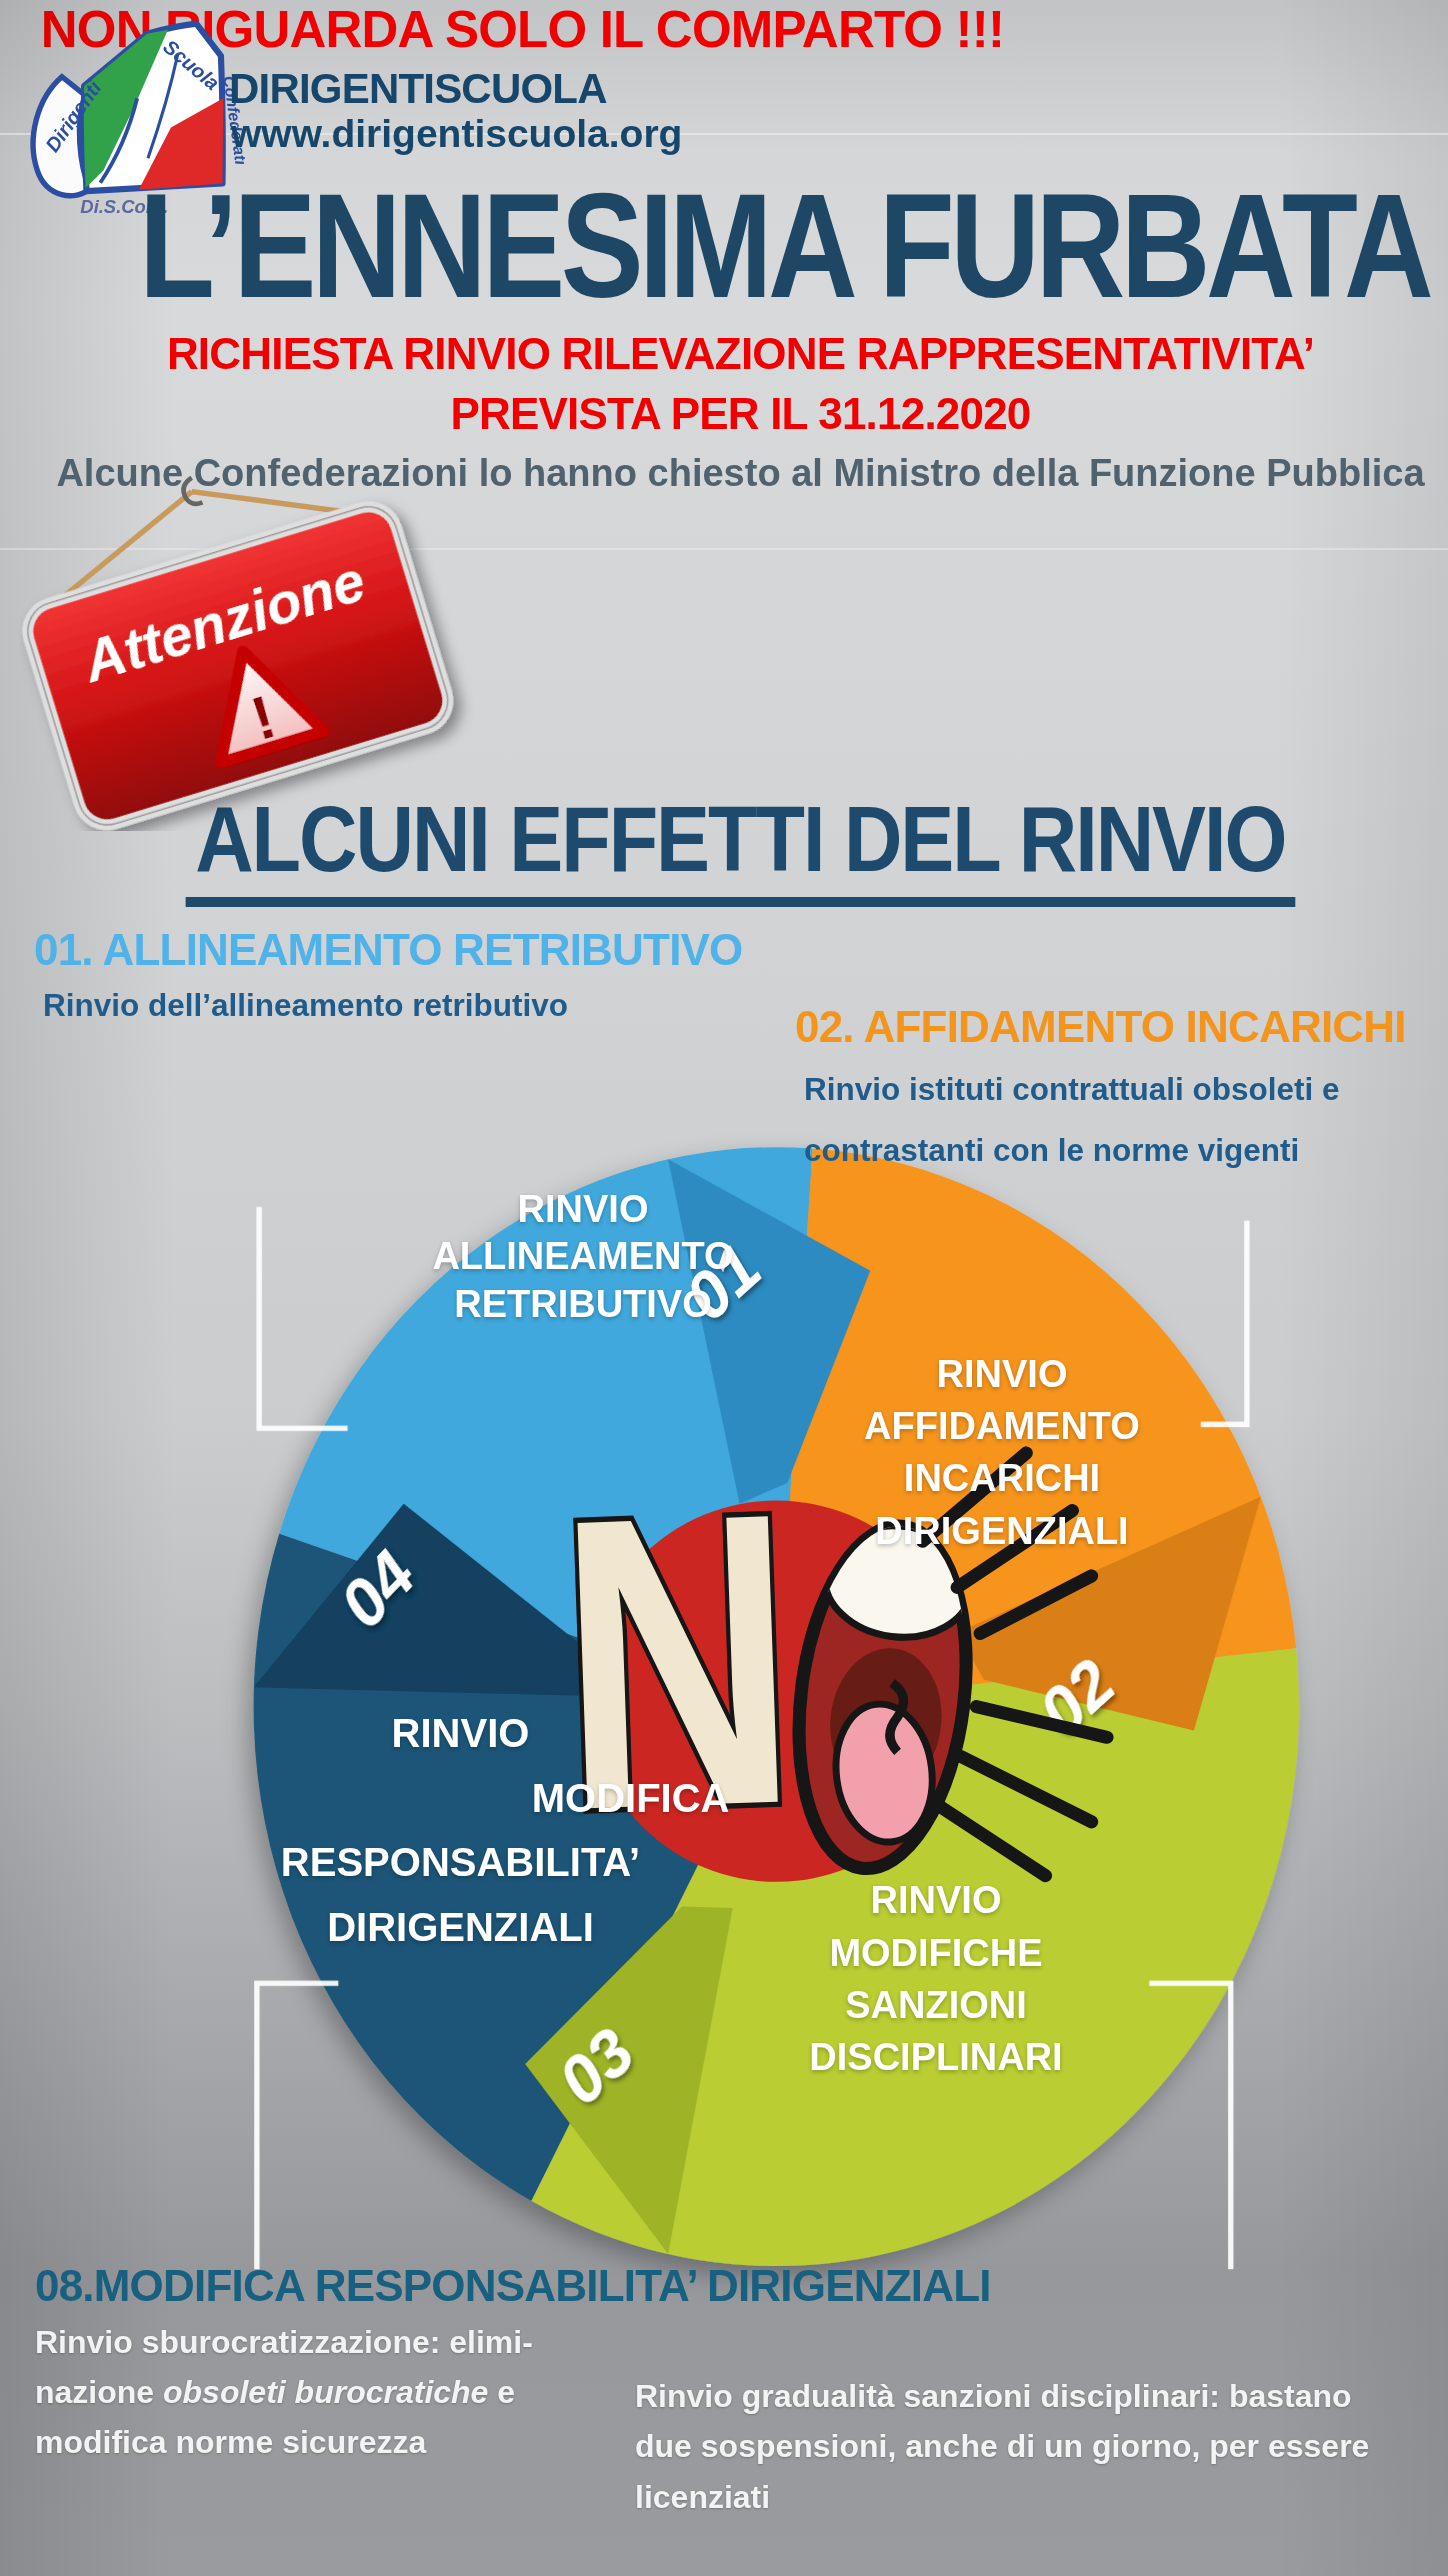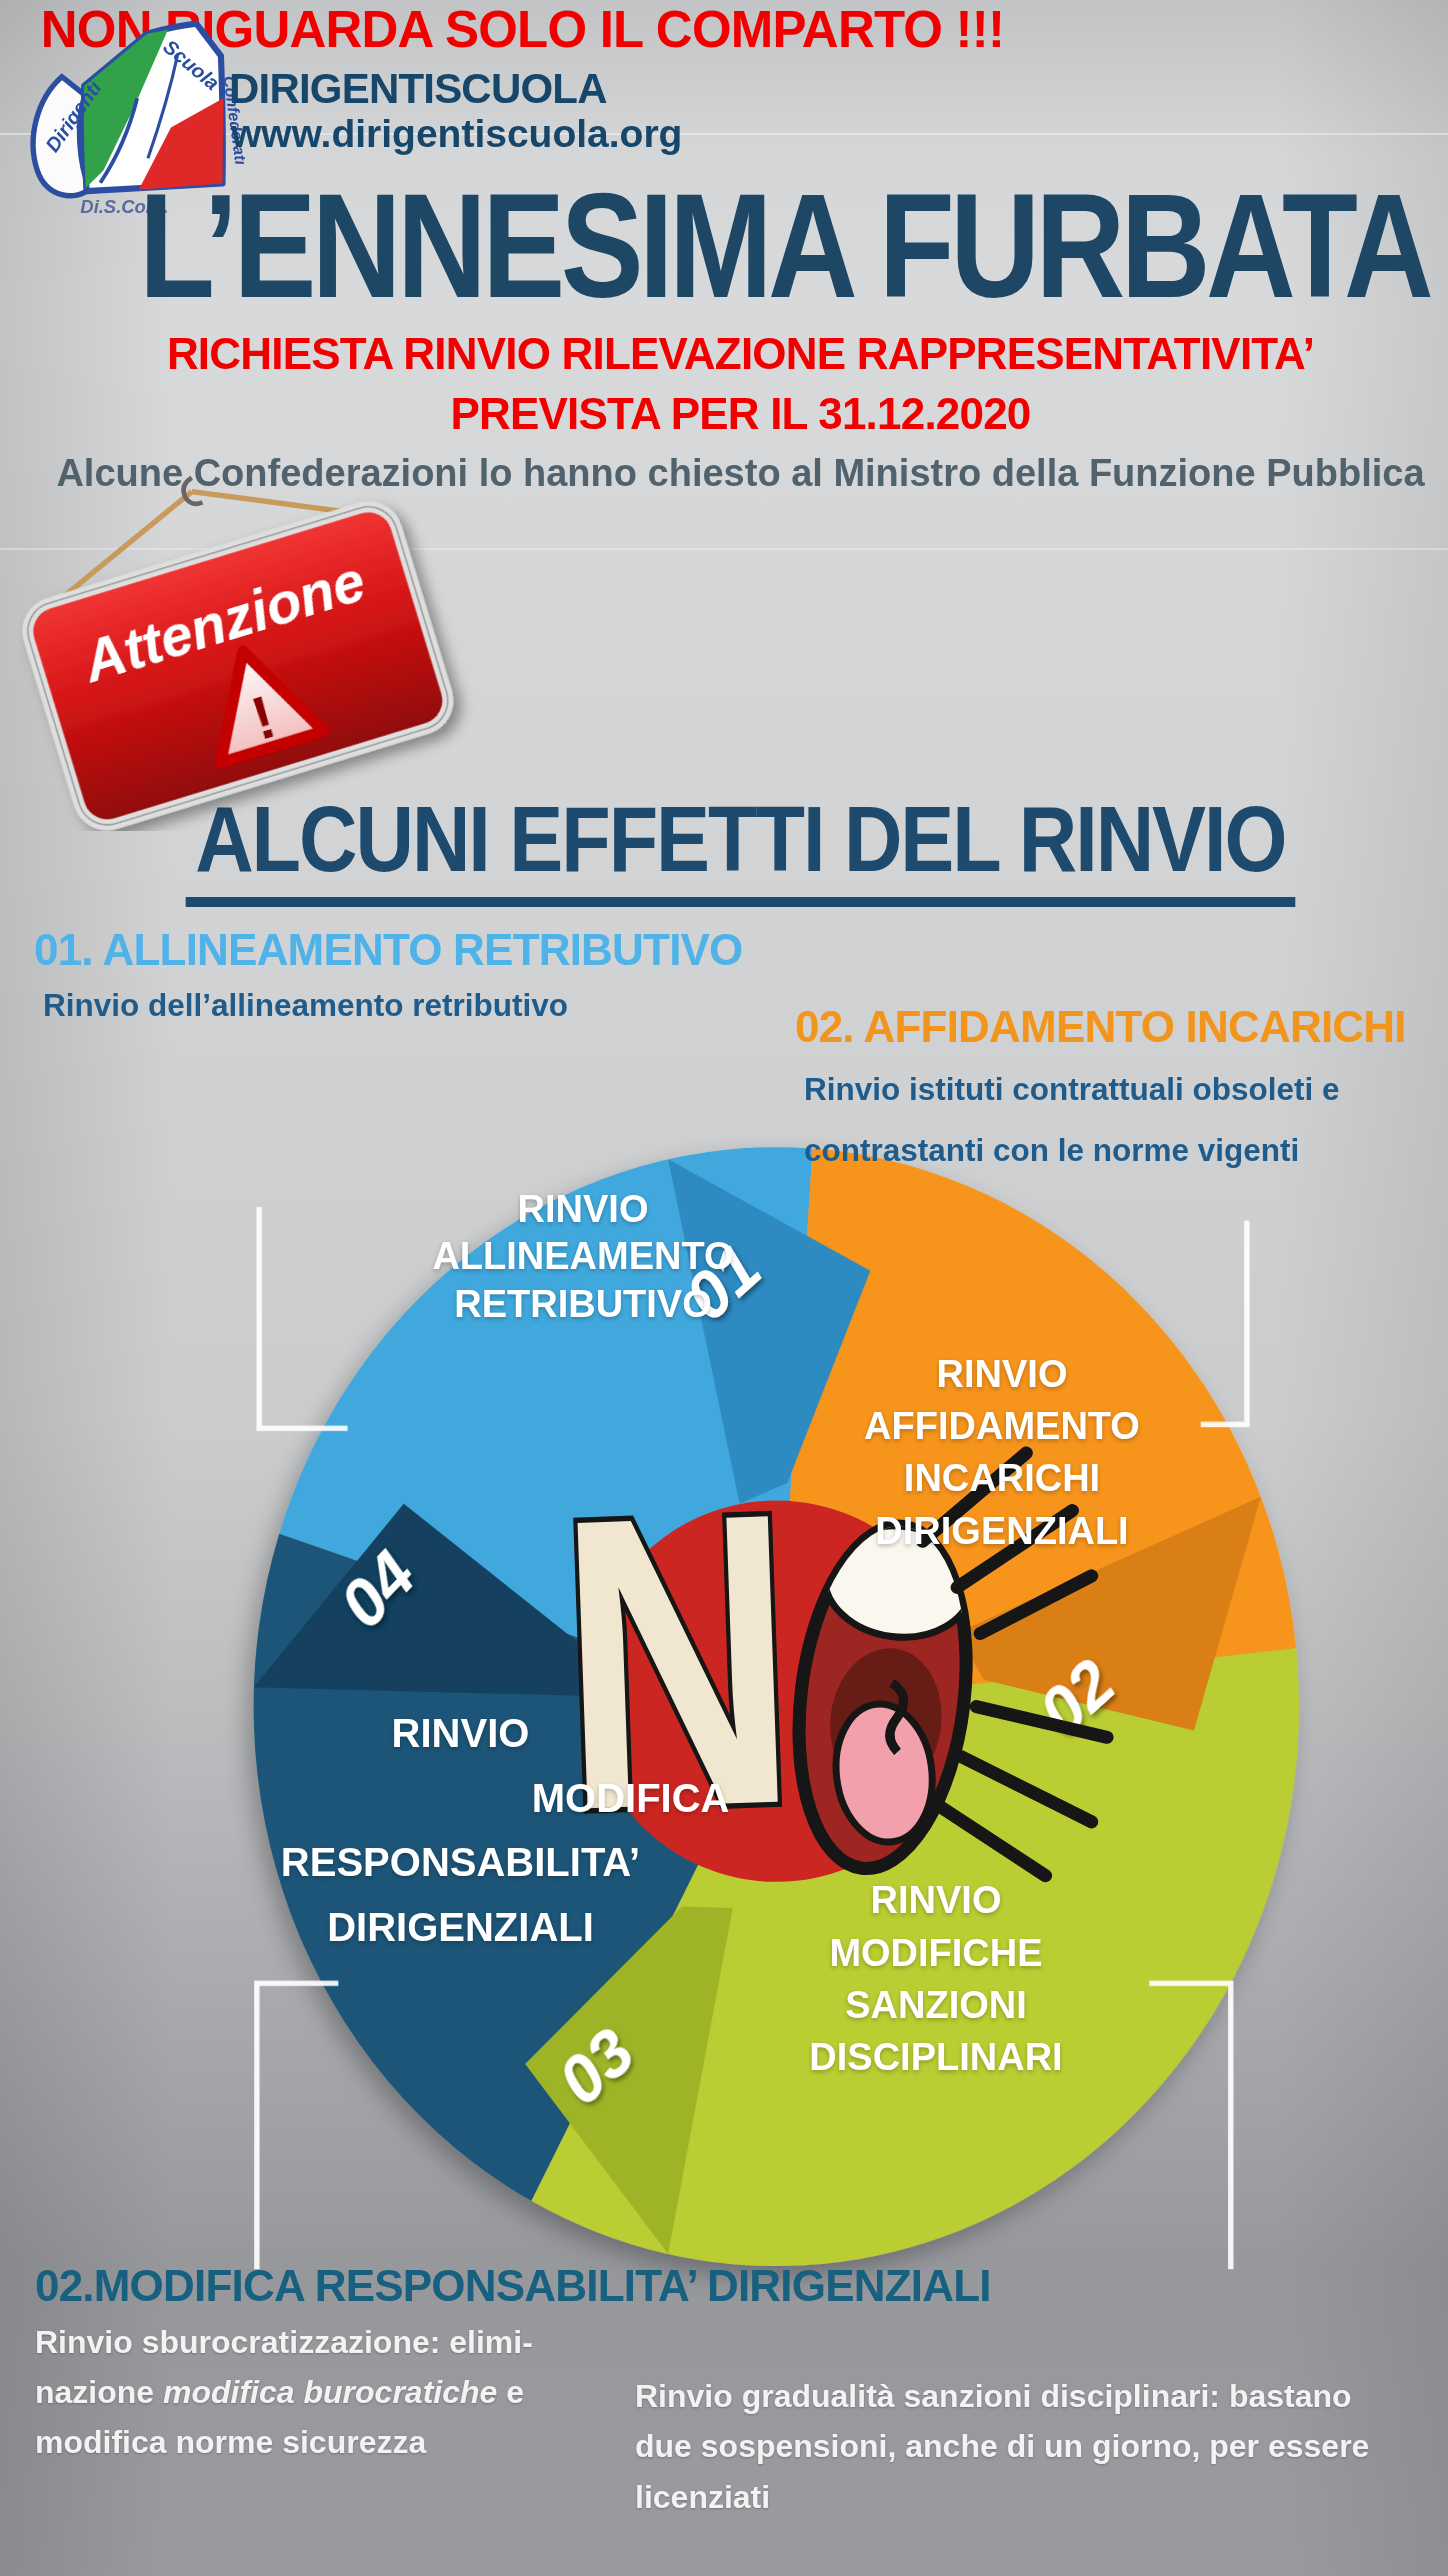--- a/index.html
+++ b/index.html
@@ -204,23 +204,23 @@
     <div class="qline q4 q4b">MODIFICA</div>
     <div class="qline q4 q4c">RESPONSABILITA’</div>
     <div class="qline q4 q4d">DIRIGENZIALI</div>
 
     <div class="qline q3 q3a">RINVIO</div>
     <div class="qline q3 q3b">MODIFICHE</div>
     <div class="qline q3 q3c">SANZIONI</div>
     <div class="qline q3 q3d">DISCIPLINARI</div>
   </div>
 
-  <div class="h-effect e04h">02.MODIFICA RESPONSABILITA’ DIRIGENZIALI</div>
+  <div class="h-effect e04h">08.MODIFICA RESPONSABILITA’ DIRIGENZIALI</div>
   <div class="body-light e04b1">Rinvio sburocratizzazione: elimi-</div>
-  <div class="body-light e04b2"><span>nazione </span><span class="ital">modifica burocratiche</span><span> e</span></div>
+  <div class="body-light e04b2"><span>nazione </span><span class="ital">obsoleti burocratiche</span><span> e</span></div>
   <div class="body-light e04b3">modifica norme sicurezza</div>
 
   <div class="body-light e03b1">Rinvio gradualità sanzioni disciplinari: bastano</div>
   <div class="body-light e03b2">due sospensioni, anche di un giorno, per essere</div>
   <div class="body-light e03b3">licenziati</div>
 
 </div>
 
 
 </body></html>

